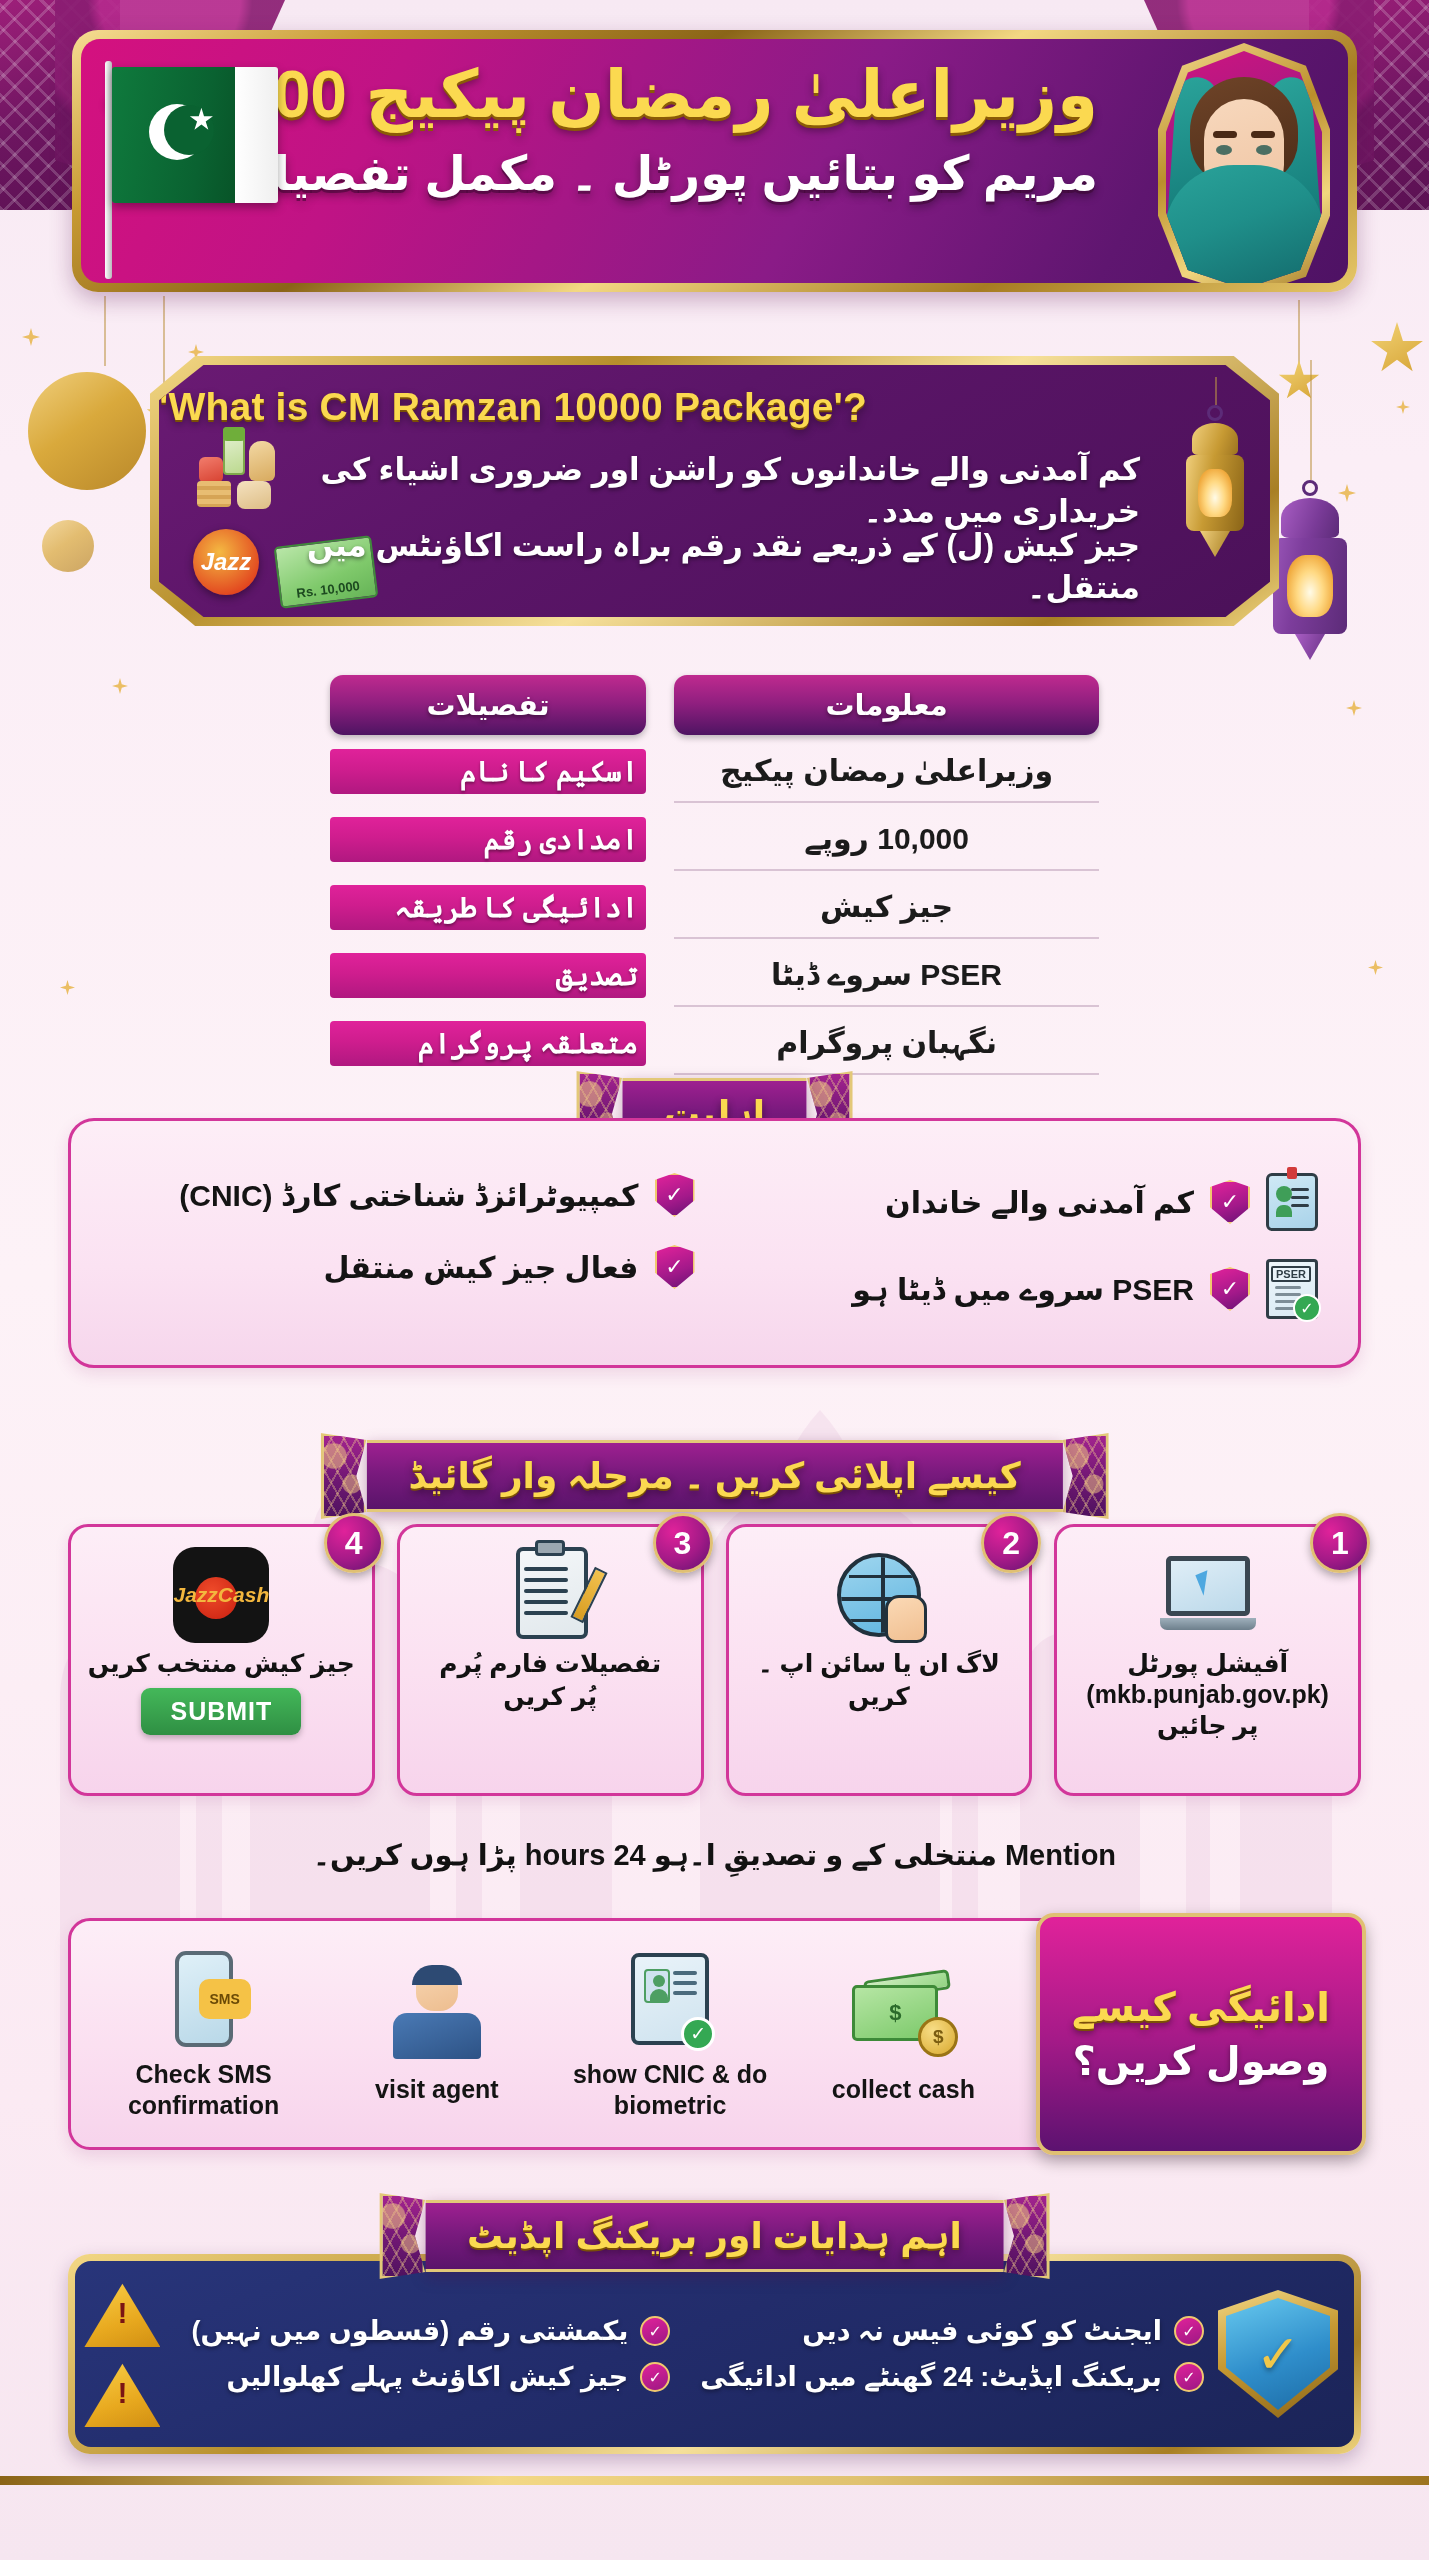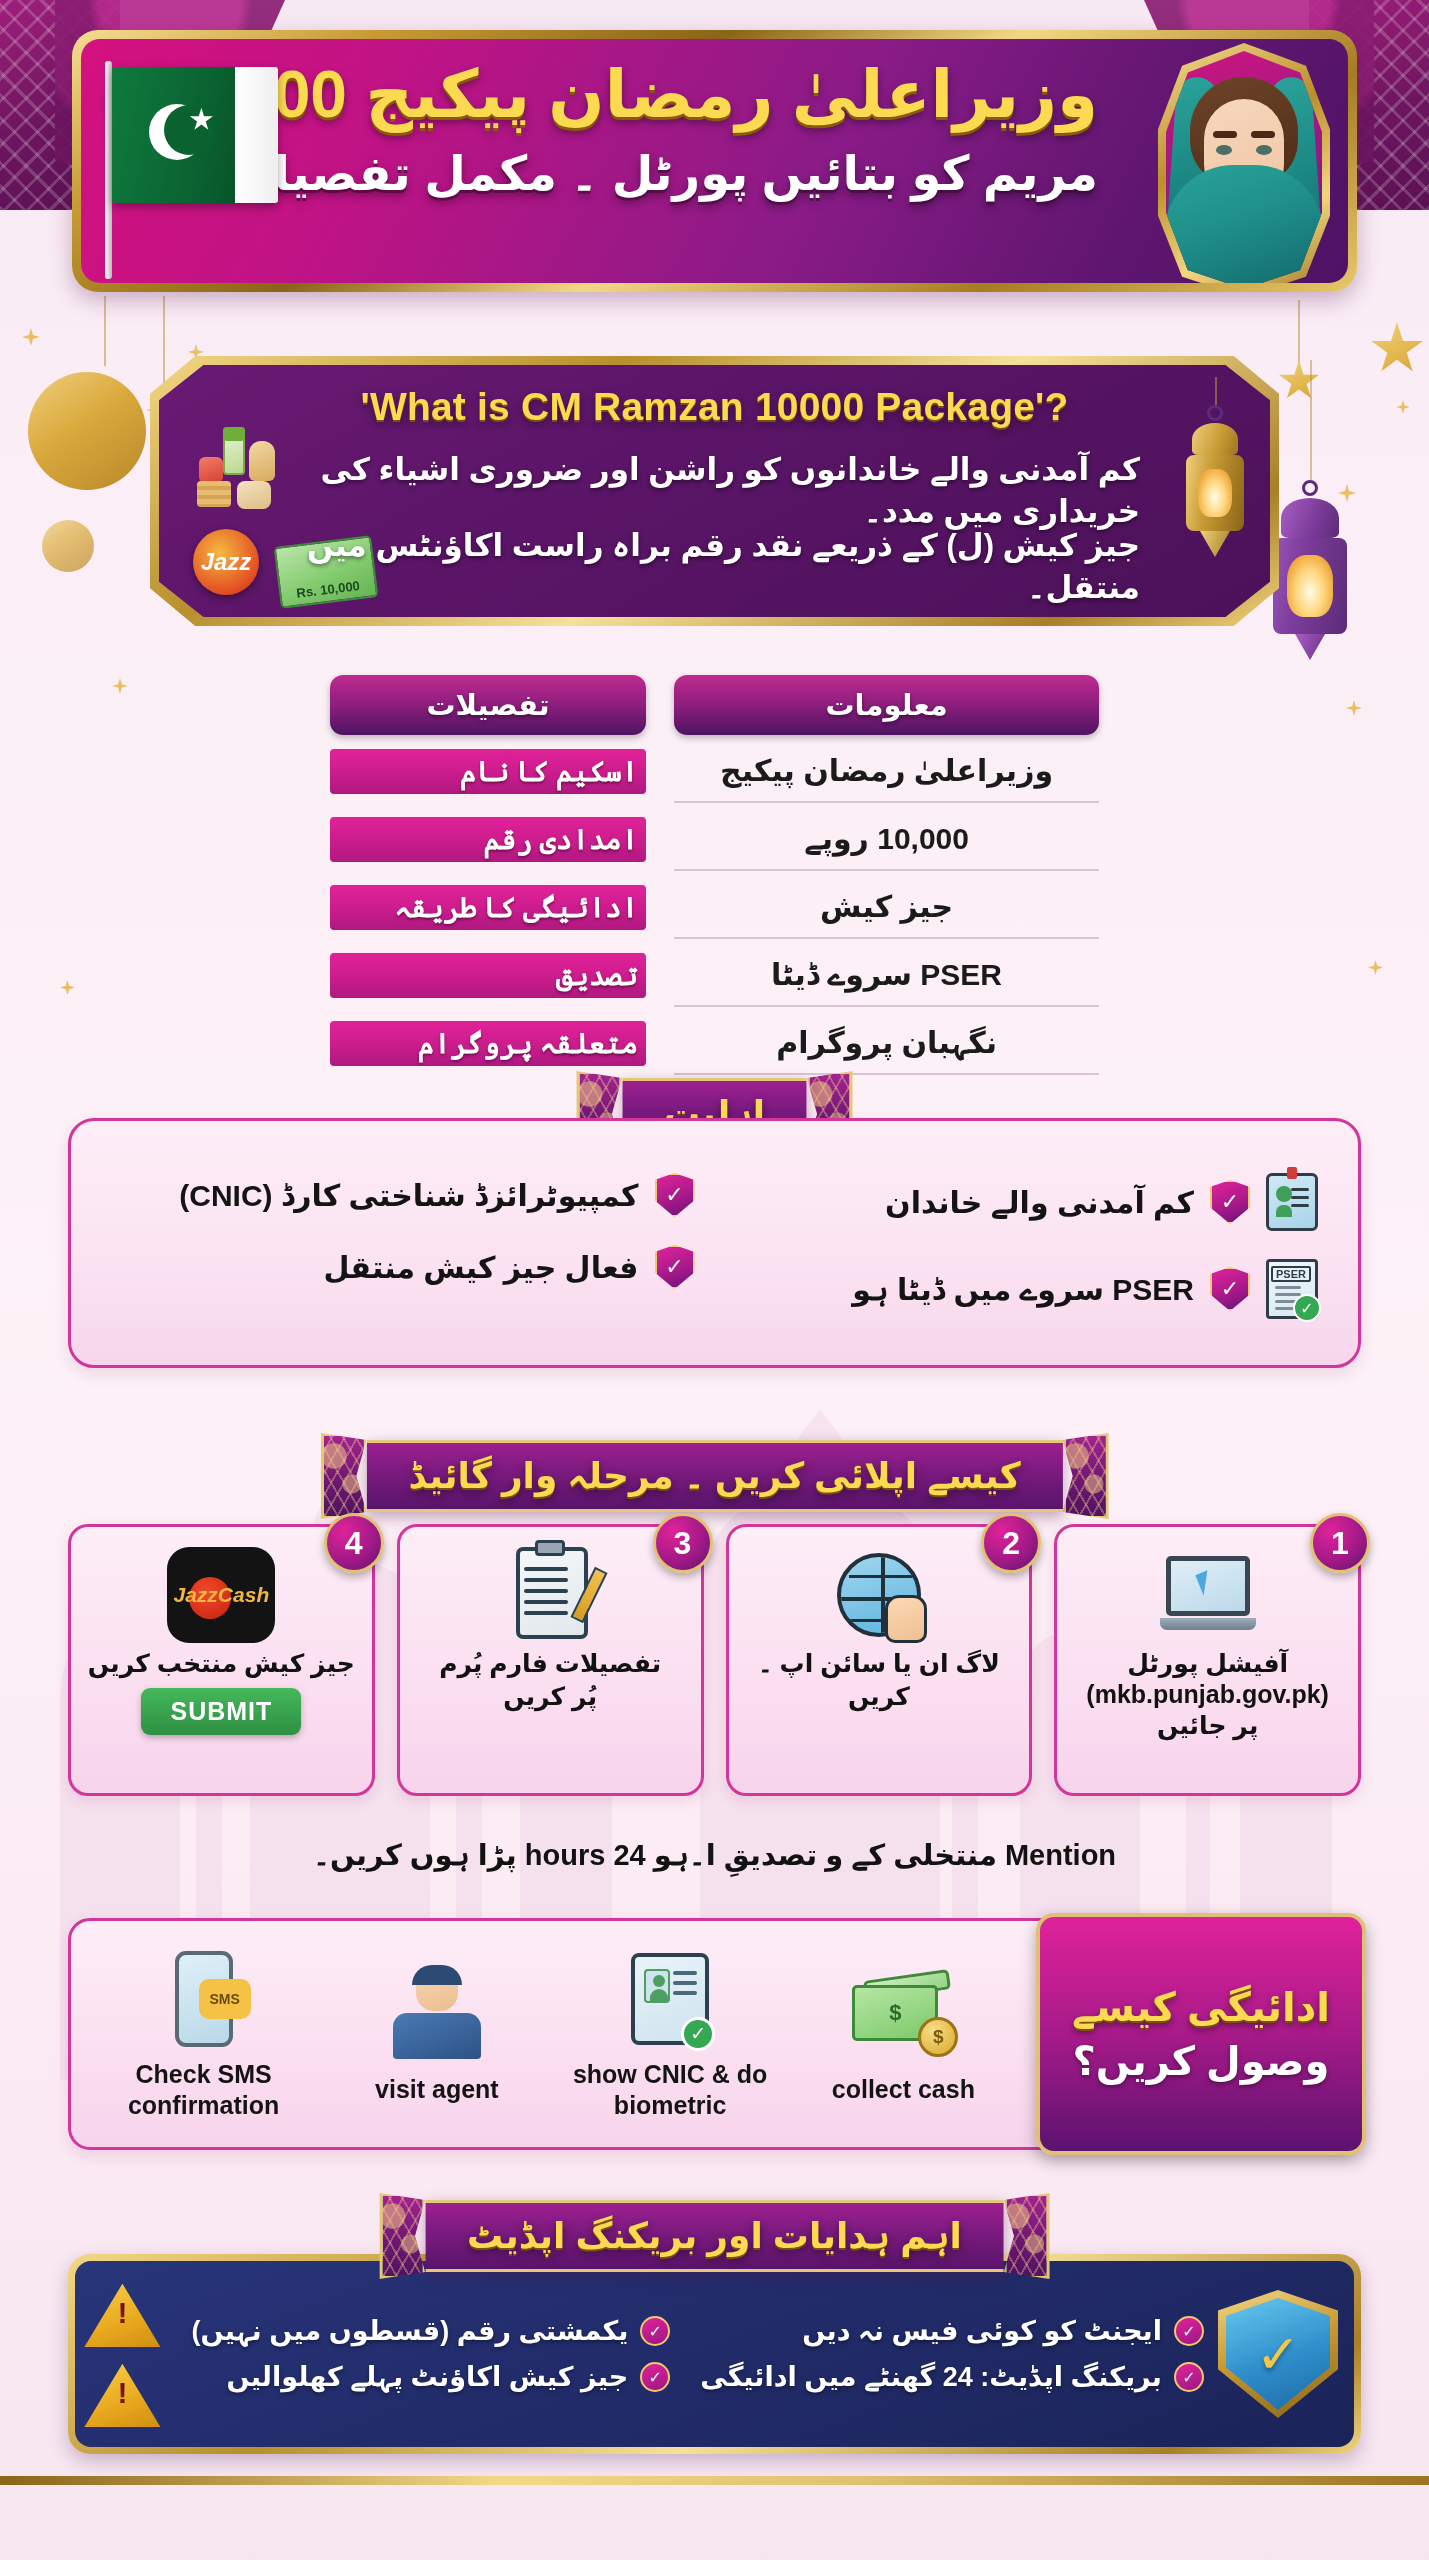--- a/index.html
+++ b/index.html
@@ -198,21 +198,21 @@
     border-radius: 28px;
   }
   .qcard-inner {
     position: absolute; inset: 9px;
     background: linear-gradient(150deg,#6a1a73 0%,#5b1568 40%,#4b1159 100%);
     clip-path: polygon(4% 0%, 96% 0%, 100% 14%, 100% 86%, 96% 100%, 4% 100%, 0% 86%, 0% 14%);
     border-radius: 22px; overflow: hidden;
   }
   .qtitle {
     position: absolute; top: 20px; left: 0; right: 0;
-    text-align: center; direction: ltr;
+    text-align: left; direction: ltr;
     font-size: 39px; font-weight: 700; letter-spacing: .2px;
     color: #fbd950;
     text-shadow: 0 2px 0 #7a4f06, 0 4px 8px rgba(0,0,0,.42);
   }
   .qline {
     position: absolute; left: 92px; right: 130px; direction: rtl; text-align: right;
     color: #ffffff; font-weight: 700; font-size: 31px; line-height: 1.35;
     text-shadow: 0 2px 4px rgba(0,0,0,.48);
   }
   .qline.one { top: 84px; }
@@ -396,21 +396,21 @@
                  border-radius: 14px 14px 10px 10px; }
   .ic-clip { width: 76px; height: 96px; position: relative; }
   .ic-clip .board { width: 72px; height: 92px; border: 4px solid #2b4150; border-radius: 7px;
                  background: linear-gradient(160deg,#f4f7f9,#e1e8ec); }
   .ic-clip .top { position: absolute; left: 50%; transform: translateX(-50%); top: -7px;
                  width: 30px; height: 16px; background: #9aa7b0; border: 3px solid #2b4150; border-radius: 4px; }
   .ic-clip .lines { position: absolute; left: 12px; top: 20px; width: 44px; }
   .ic-clip .lines i { display: block; height: 4px; background: #2b4150; margin-bottom: 7px; border-radius: 2px; }
   .ic-clip .pencil { position: absolute; right: -8px; top: 20px; width: 14px; height: 56px;
                  background: linear-gradient(180deg,#f2c14e,#d89d22); transform: rotate(26deg); border: 2px solid #2b4150; }
-  .ic-jazz { width: 108px; height: 96px; border-radius: 22px; background: #131313;
+  .ic-jazz { width: 96px; height: 96px; border-radius: 22px; background: #131313;
                  display: flex; align-items: center; justify-content: center; direction: ltr; position: relative; }
   .ic-jazz .dot { position: absolute; left: 22px; top: 30px; width: 42px; height: 42px; border-radius: 50%;
                  background: radial-gradient(circle at 40% 35%, #ef4b2a, #c81f10); }
   .ic-jazz span { position: relative; color: #f3b73e; font-size: 21px; font-weight: 700; font-style: italic; }
 
   
   .steps-note {
     position: absolute; top: 1838px; left: 68px; right: 68px;
     text-align: center; font-size: 29px; font-weight: 700; color: #121212; direction: rtl;
   }

